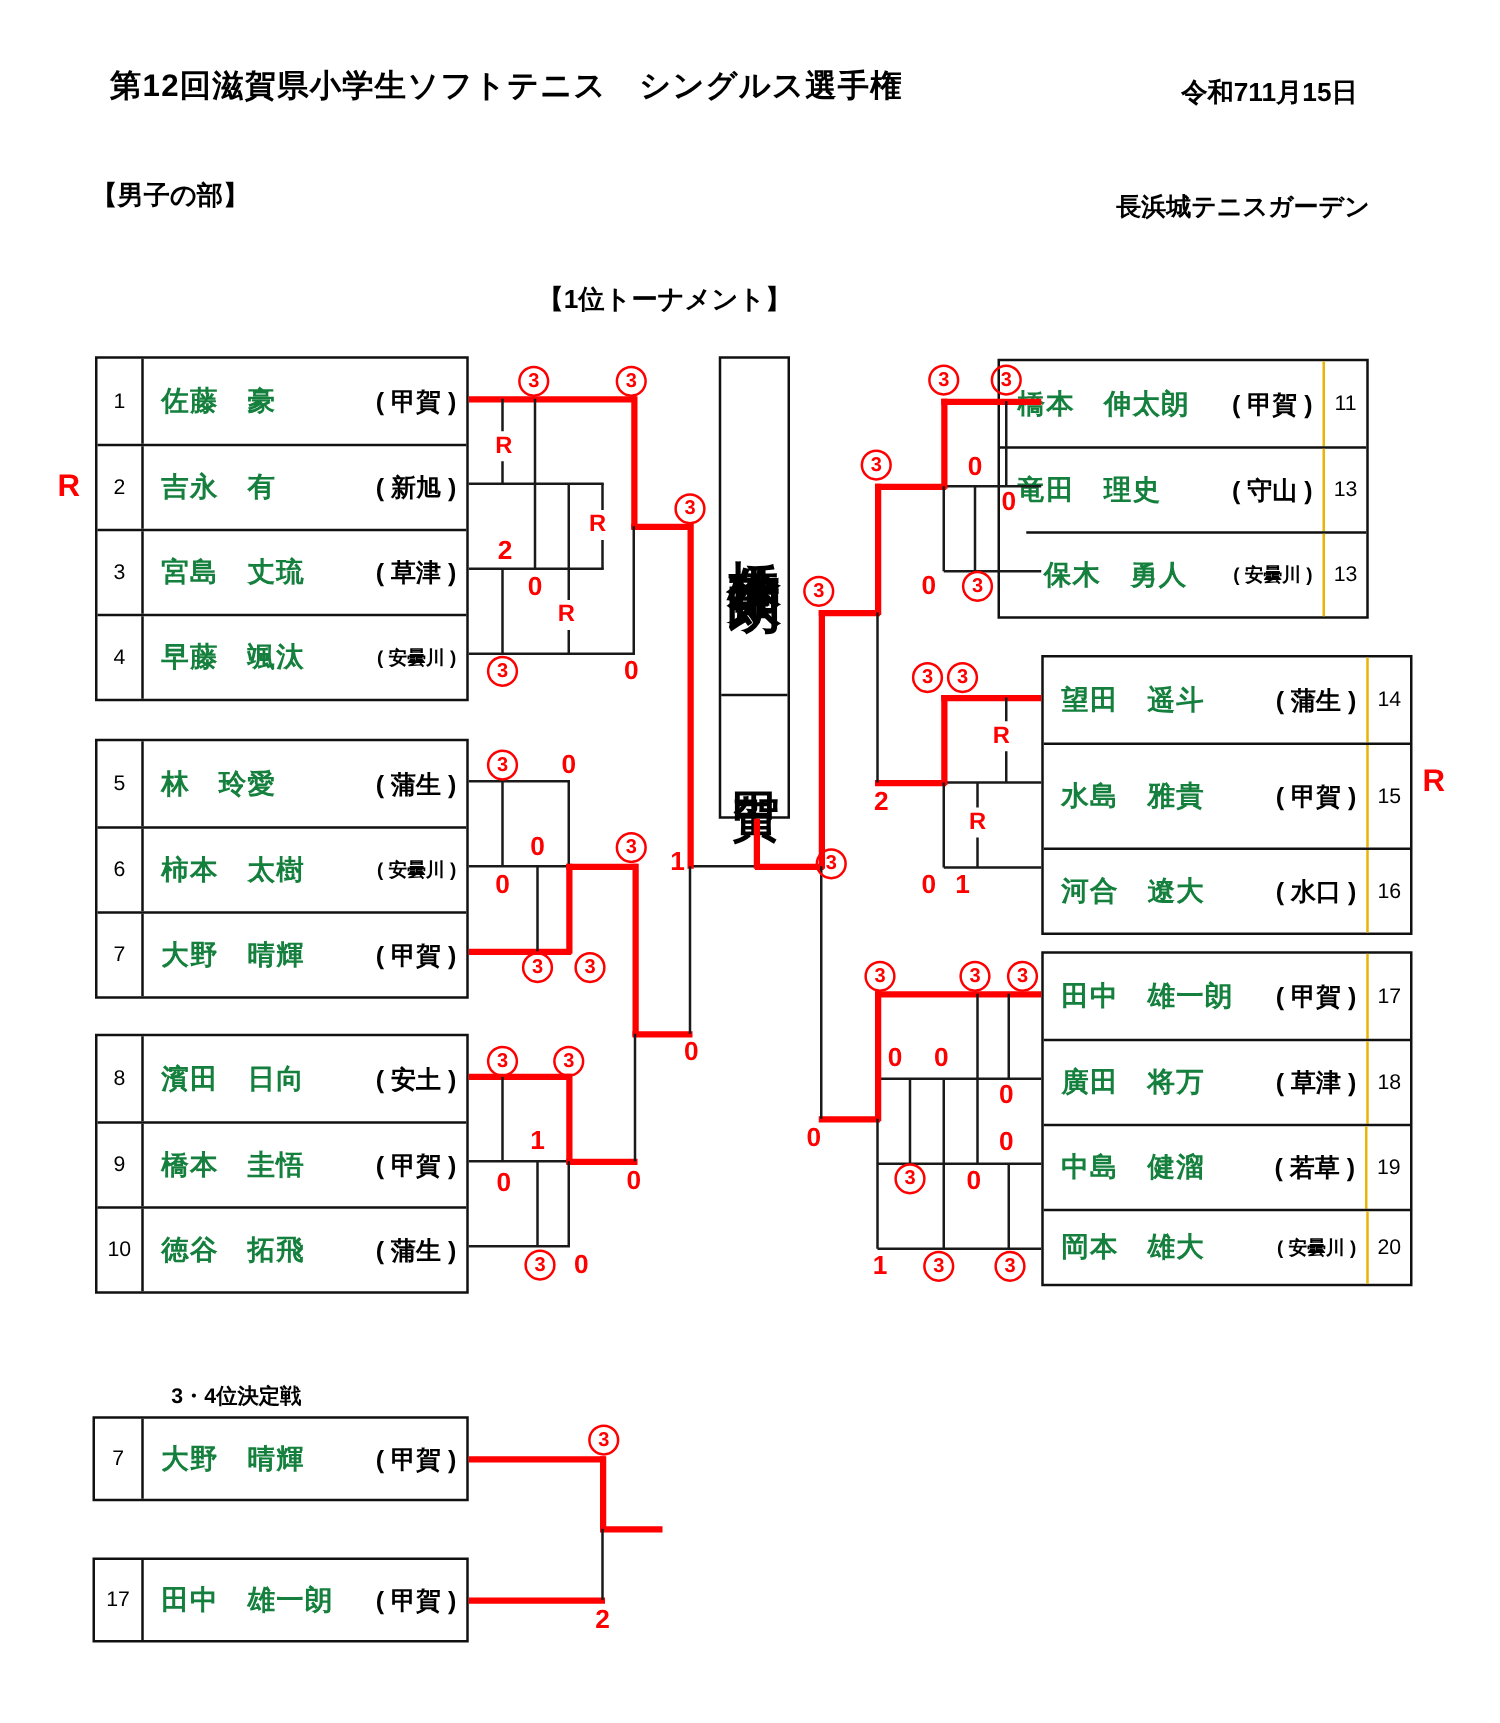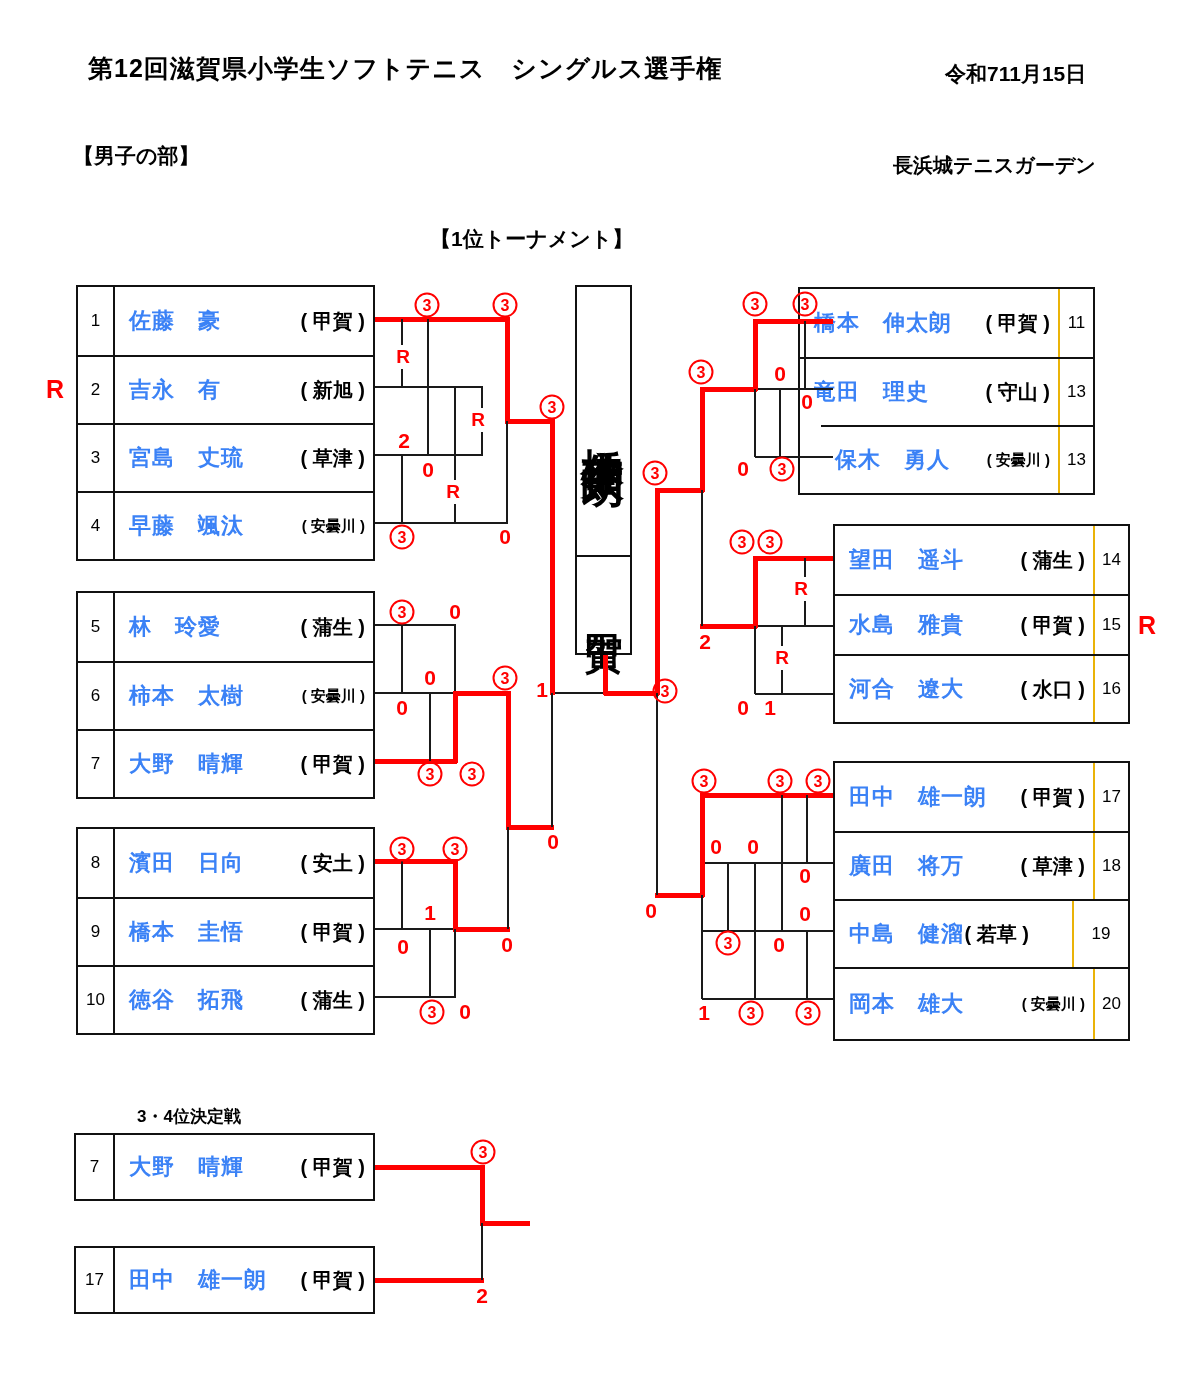--- a/index.html
+++ b/index.html
@@ -15,21 +15,21 @@
   .btitle  { left:430px; top:225px; font-size:21px; font-weight:700; }
   .playoff-label { position:absolute; left:137px; top:1105px; font-size:17px; font-weight:600; color:#000; }
 
   .pbox { position:absolute; border:2px solid #111; background:#fff; display:flex; flex-direction:column; }
   .prow { display:flex; align-items:stretch; }
   .prow + .prow { border-top:2px solid #111; }
   .pnum { display:flex; align-items:center; justify-content:center; font-size:17px; color:#000; }
   .numl { border-right:2px solid #111; }
   .numr { border-left:2px solid #eab308; }
   .pnamecell { flex:1; display:flex; align-items:center; justify-content:space-between; padding:0 8px 0 14px; overflow:hidden; }
-  .pname { font-size:22px; font-weight:600; color:#3b82f6; letter-spacing:1px; white-space:nowrap; }
+  .pname { font-size:22px; font-weight:600; color:#15803d; letter-spacing:1px; white-space:nowrap; }
   .pclub { font-size:20px; font-weight:600; color:#000; white-space:nowrap; }
   .pclub.small { font-size:15px; }
 
   .champ { position:absolute; left:575px; top:285px; width:57px; height:370px; border:2px solid #111; background:#fff; }
   .champ-name { width:100%; height:270px; border-bottom:2px solid #111; display:flex; align-items:center; justify-content:center;
                 writing-mode:vertical-rl; text-orientation:upright; font-size:43px; font-weight:600; color:#000; letter-spacing:3px; }
   .champ-club { width:100%; height:96px; display:flex; align-items:center; justify-content:center;
                 writing-mode:vertical-rl; text-orientation:upright; font-size:38px; font-weight:600; color:#000; letter-spacing:2px; }
 
   .bline { position:absolute; }
@@ -162,21 +162,21 @@
         </div>
       </div>
       <div class="pbox" style="left: 833px; top: 524px; width: 297px;">
         <div class="prow" style="height: 68px;">
           <div class="pnamecell">
             <span class="pname">望田　遥斗</span>
             <span class="pclub">( 蒲生 )</span>
           </div>
           <div class="pnum numr" style="width: 35px;">14</div>
         </div>
-        <div class="prow" style="height: 60px;">
+        <div class="prow" style="height: 84px;">
           <div class="pnamecell">
             <span class="pname">水島　雅貴</span>
             <span class="pclub">( 甲賀 )</span>
           </div>
           <div class="pnum numr" style="width: 35px;">15</div>
         </div>
         <div class="prow" style="height: 68px;">
           <div class="pnamecell">
             <span class="pname">河合　遼大</span>
             <span class="pclub">( 水口 )</span>
@@ -197,23 +197,23 @@
             <span class="pname">廣田　将万</span>
             <span class="pclub">( 草津 )</span>
           </div>
           <div class="pnum numr" style="width: 35px;">18</div>
         </div>
         <div class="prow" style="height: 68px;">
           <div class="pnamecell">
             <span class="pname">中島　健溜</span>
             <span class="pclub">( 若草 )</span>
           </div>
-          <div class="pnum numr" style="width: 56px; margin-left: 35px;">19</div>
-        </div>
-        <div class="prow" style="height: 72px;">
+          <div class="pnum numr" style="width: 36px;">19</div>
+        </div>
+        <div class="prow" style="height: 60px;">
           <div class="pnamecell">
             <span class="pname">岡本　雄大</span>
             <span class="pclub small">( 安曇川 )</span>
           </div>
           <div class="pnum numr" style="width: 35px;">20</div>
         </div>
       </div>
       <div class="pbox" style="left: 74px; top: 1133px; width: 301px;">
         <div class="prow" style="height: 64px;">
           <div class="pnum numl" style="width: 39px;">7</div>

